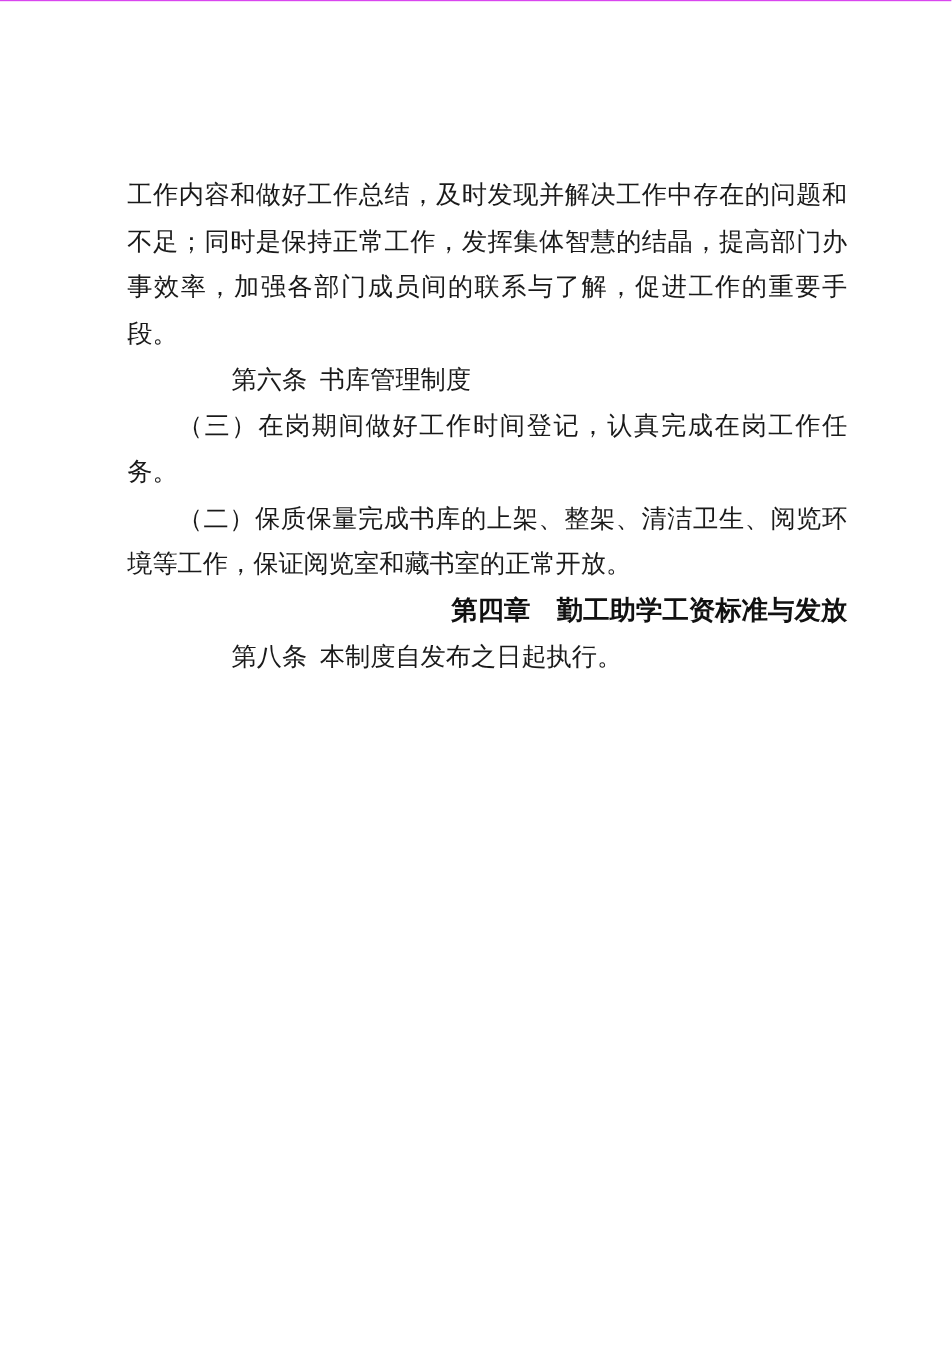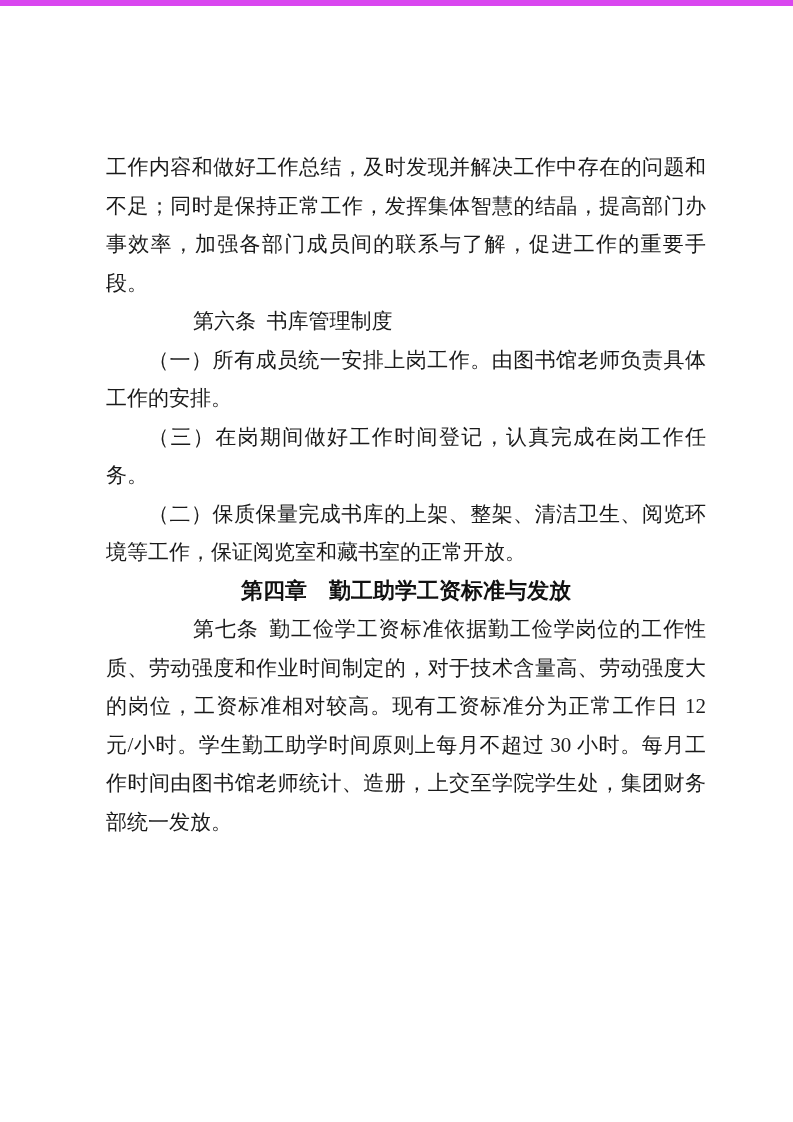--- a/index.html
+++ b/index.html
@@ -5,21 +5,21 @@
   html, body {
     margin: 0;
     padding: 0;
     background: #ffffff;
   }
   .page {
     position: relative;
     width: 793px;
     height: 844px;
     background: #ffffff;
-    border-top: 6px solid #d946ef;
+    border-top: 1px solid #d946ef;
     overflow: hidden;
     box-sizing: border-box;
   }
   .content {
     position: absolute;
     top: 142px;
     left: 106px;
     width: 600px;
     font-family: "Liberation Serif", "DejaVu Serif", serif;
     font-size: 21px;
@@ -34,48 +34,46 @@
   .para.indent {
     text-indent: 2em;
   }
   .para .label {
     font-weight: normal;
     margin-right: 0.5em;
     margin-left: 45px;
   }
   .chapter {
     margin: 0;
-    text-align: center;
+    text-align: right;
     text-indent: 0;
     font-family: "Liberation Sans", "DejaVu Sans", sans-serif;
     font-weight: bold;
     font-size: 22px;
     line-height: 38.5px;
     color: #111111;
   }
 </style>
 </head>
 <body>
 
 <div class="page">
   <div class="content">
 
     <p class="para">工作内容和做好工作总结，及时发现并解决工作中存在的问题和不足；同时是保持正常工作，发挥集体智慧的结晶，提高部门办事效率，加强各部门成员间的联系与了解，促进工作的重要手段。</p>
 
     <p class="para indent"><b class="label">第六条</b><span>书库管理制度</span></p>
 
-    <p class="para indent">（一）所有成员统一安排上岗工作。由图书馆老师负责具体工作的安排。</p>
 
     <p class="para indent">（三）在岗期间做好工作时间登记，认真完成在岗工作任务。</p>
 
     <p class="para indent">（二）保质保量完成书库的上架、整架、清洁卫生、阅览环境等工作，保证阅览室和藏书室的正常开放。</p>
 
 
     <h2 class="chapter">第四章　勤工助学工资标准与发放</h2>
 
-    <p class="para indent"><b class="label">第七条</b><span>勤工俭学工资标准依据勤工俭学岗位的工作性质、劳动强度和作业时间制定的，对于技术含量高、劳动强度大的岗位，工资标准相对较高。现有工资标准分为正常工作日 12 元/小时。学生勤工助学时间原则上每月不超过 30 小时。每月工作时间由图书馆老师统计、造册，上交至学院学生处，集团财务部统一发放。</span></p>
 
 
     <p class="para indent"><b class="label">第八条</b><span>本制度自发布之日起执行。</span></p>
 
 
   </div>
 </div>
 
 </body></html>

